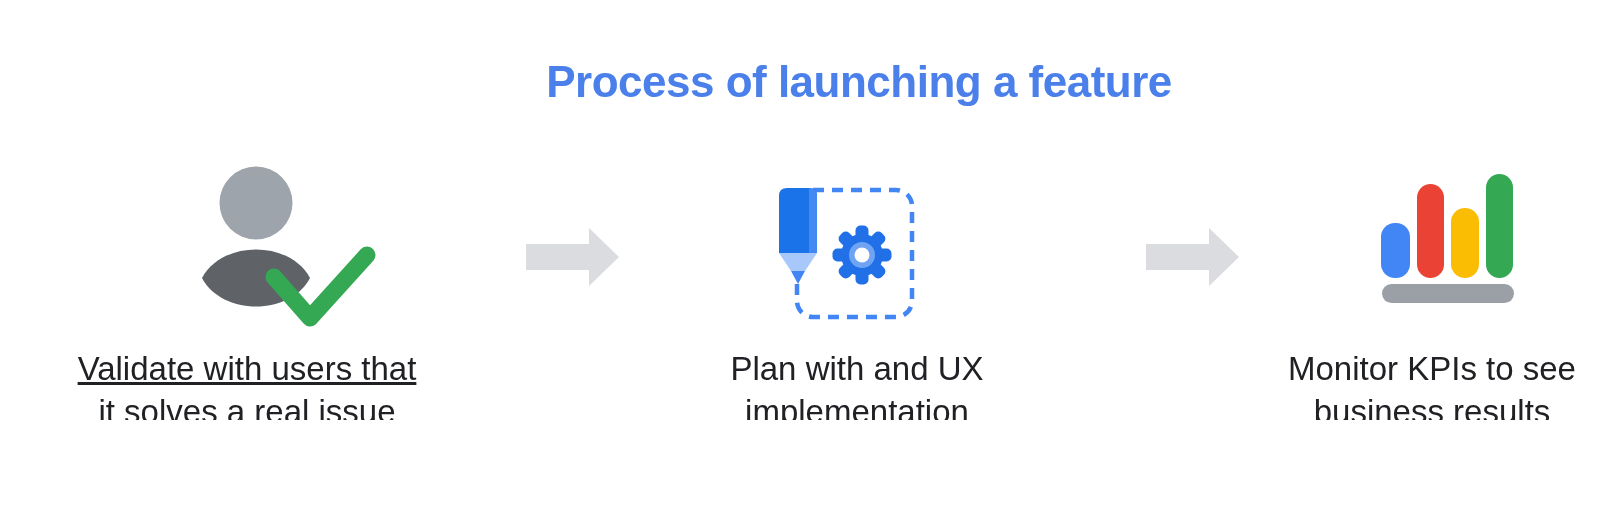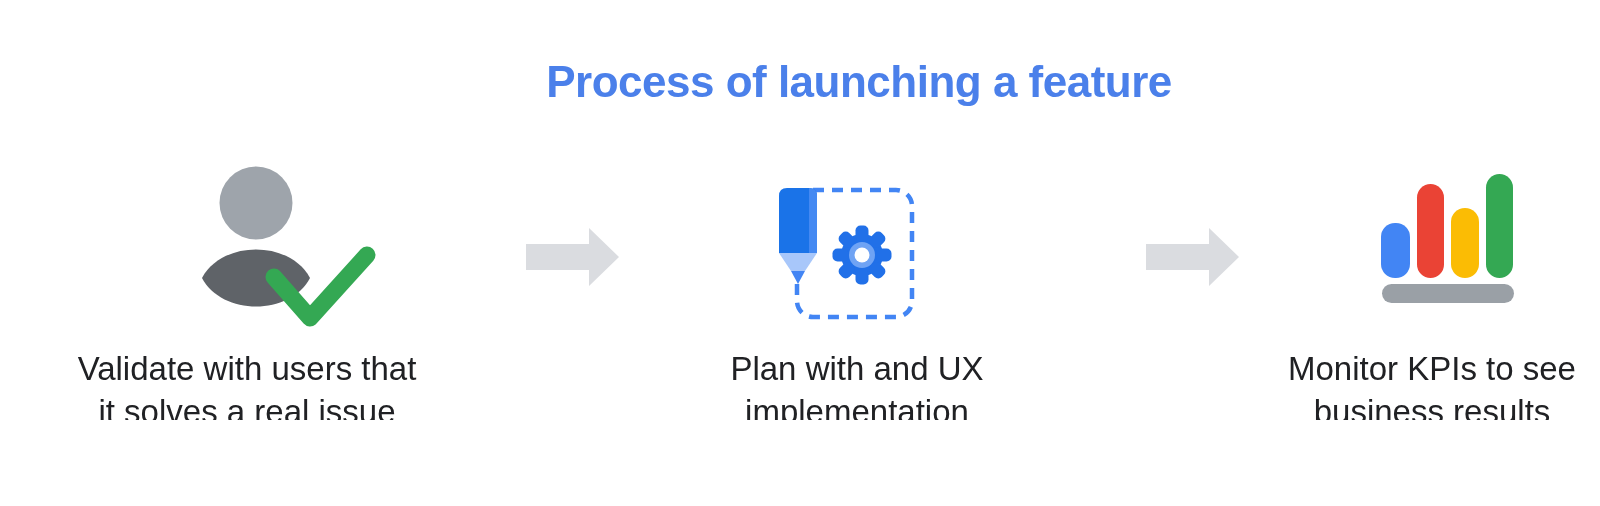--- a/index.html
+++ b/index.html
@@ -32,21 +32,21 @@
   .step-label{
     position:absolute;
     top:347px;
     width:404px;
     text-align:center;
     font-size:33px;
     line-height:43px;
     color:#202124;
     white-space:pre-line;
   }
-  #label-1{left:18px;}
+  #label-1{left:18px;text-decoration:underline;}
   #label-2{left:628px;}
   #label-3{left:1203px;}
 </style>
 </head>
 <body>
 
 <div class="stage">
 
   <h1 class="title">Process of launching a feature</h1>
 

